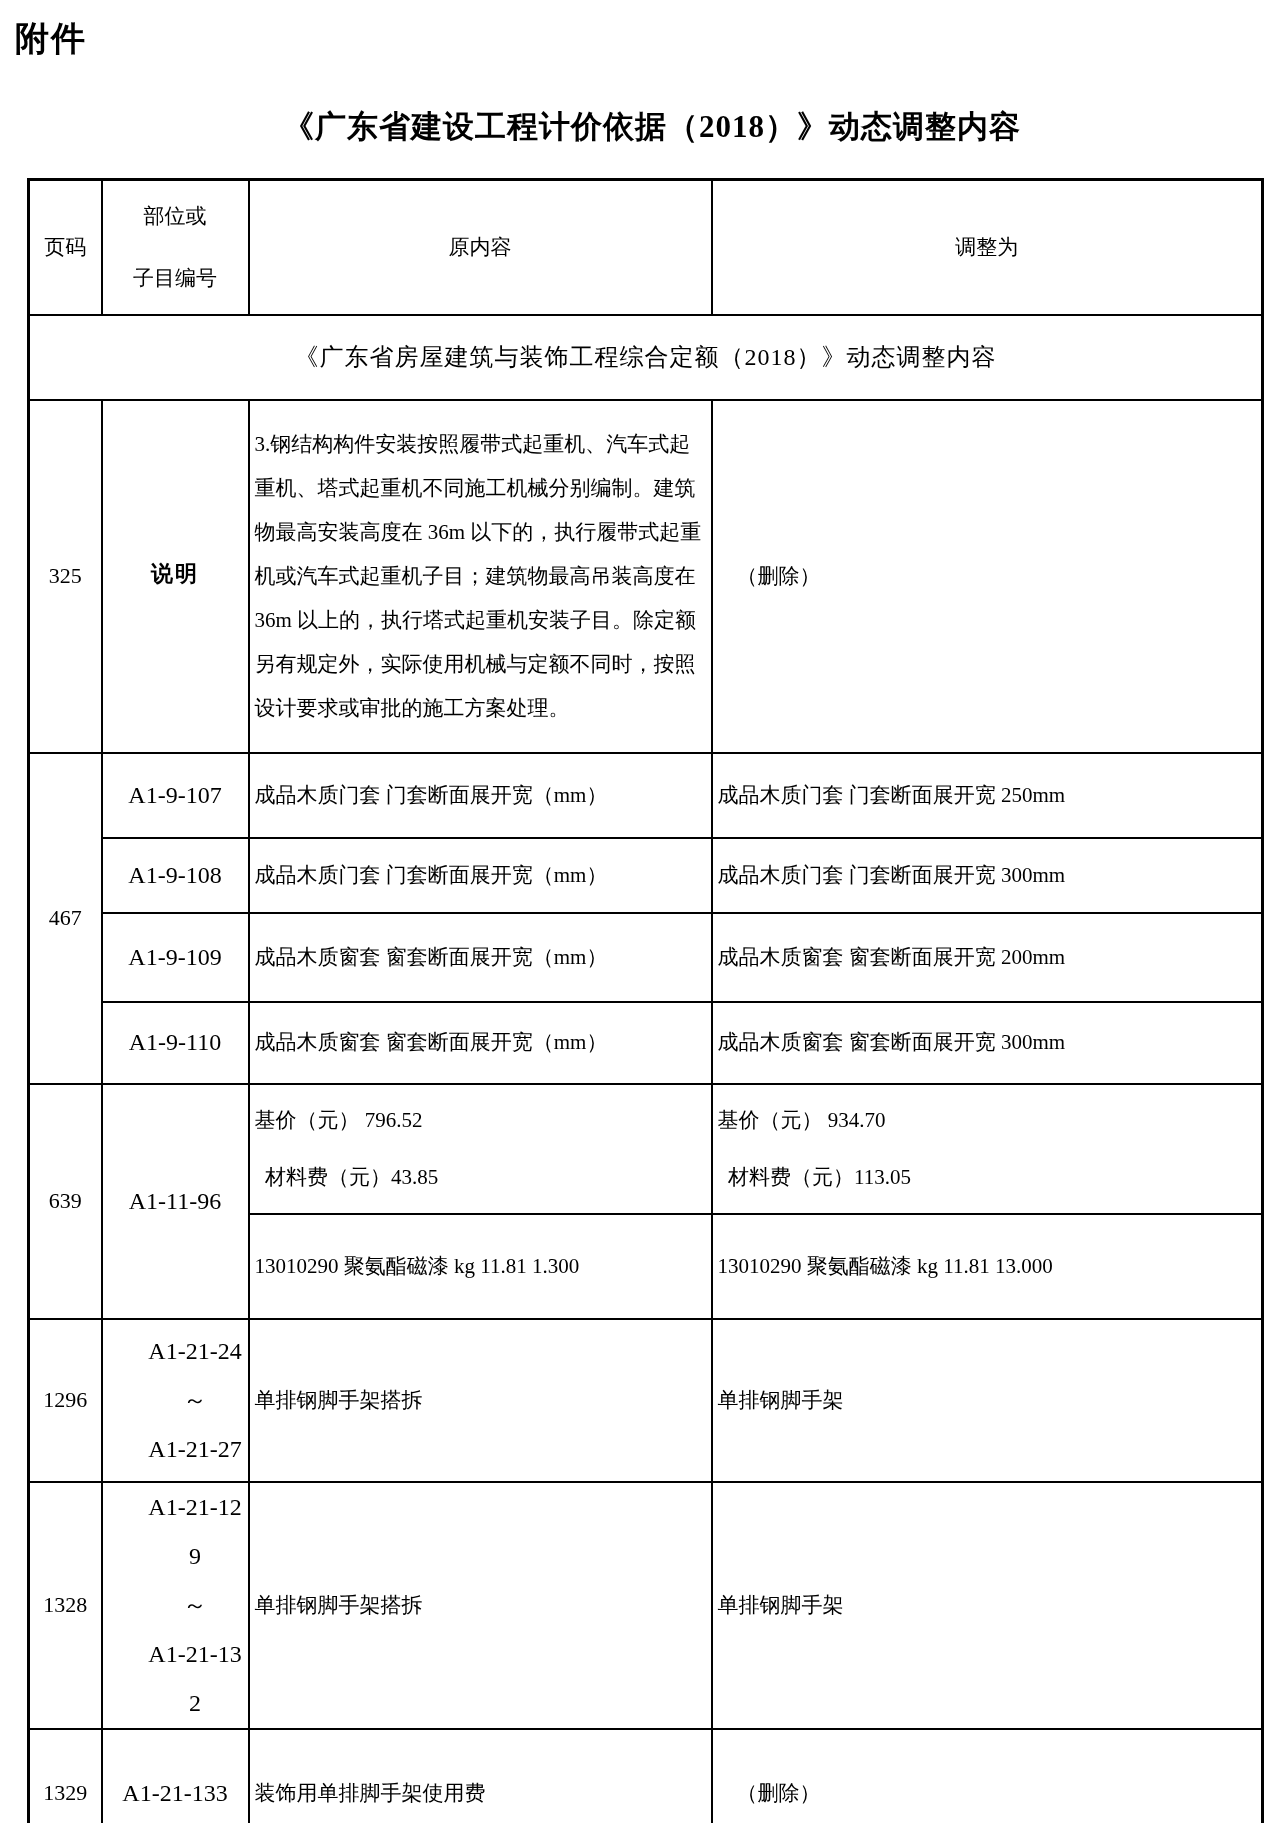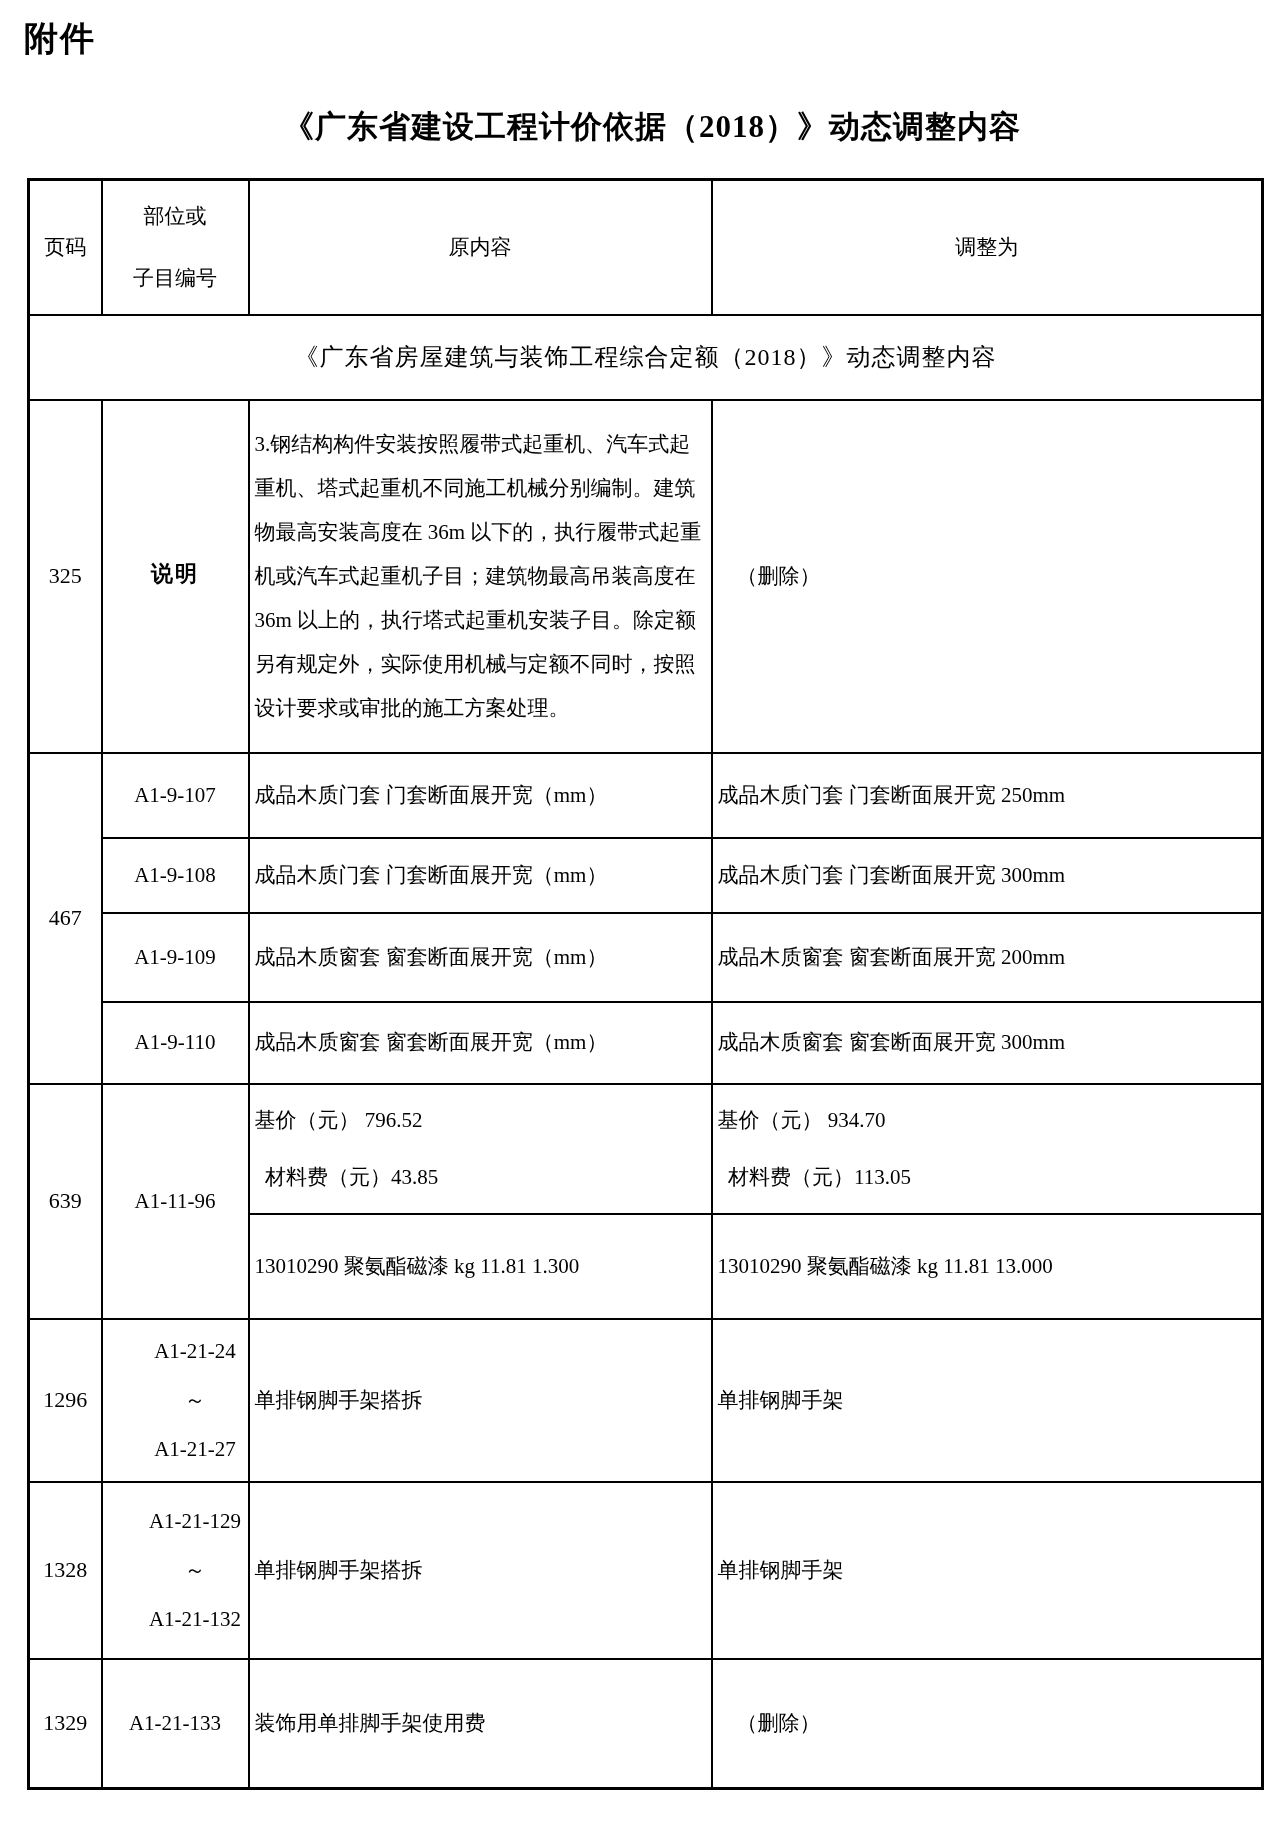--- a/index.html
+++ b/index.html
@@ -8,21 +8,21 @@
     width: 1280px;
     height: 1823px;
     margin: 0 auto;
     background: #ffffff;
     color: #000000;
     font-family: "Liberation Serif", "DejaVu Serif", serif;
     overflow: hidden;
   }
   .attachment {
     position: absolute;
-    left: 24px;
+    left: 15px;
     top: 16px;
     font-family: "Liberation Sans", "DejaVu Sans", sans-serif;
     font-weight: bold;
     font-size: 34px;
     letter-spacing: 2px;
   }
   .doc-title {
     position: absolute;
     left: 0;
     top: 94px;
@@ -74,21 +74,21 @@
   .left   { text-align: left; padding-left: 5px; padding-right: 6px; }
 
   .part-hdr div { line-height: 62px; }
 
   .section-cell {
     font-size: 24px;
     letter-spacing: 1px;
     text-align: center;
   }
   .page-cell { font-size: 22px; }
-  .code-cell { font-size: 21px; }
+  .code-cell { font-size: 24px; }
   .bold { font-weight: bold; font-size: 22px; letter-spacing: 2px; font-family: Liberation Mono, monospace; }
 
   .para {
     line-height: 44px;
     padding: 10px 4px 10px 5px;
     text-align: left;
     vertical-align: middle;
   }
   .del-cell {
     text-align: left;

